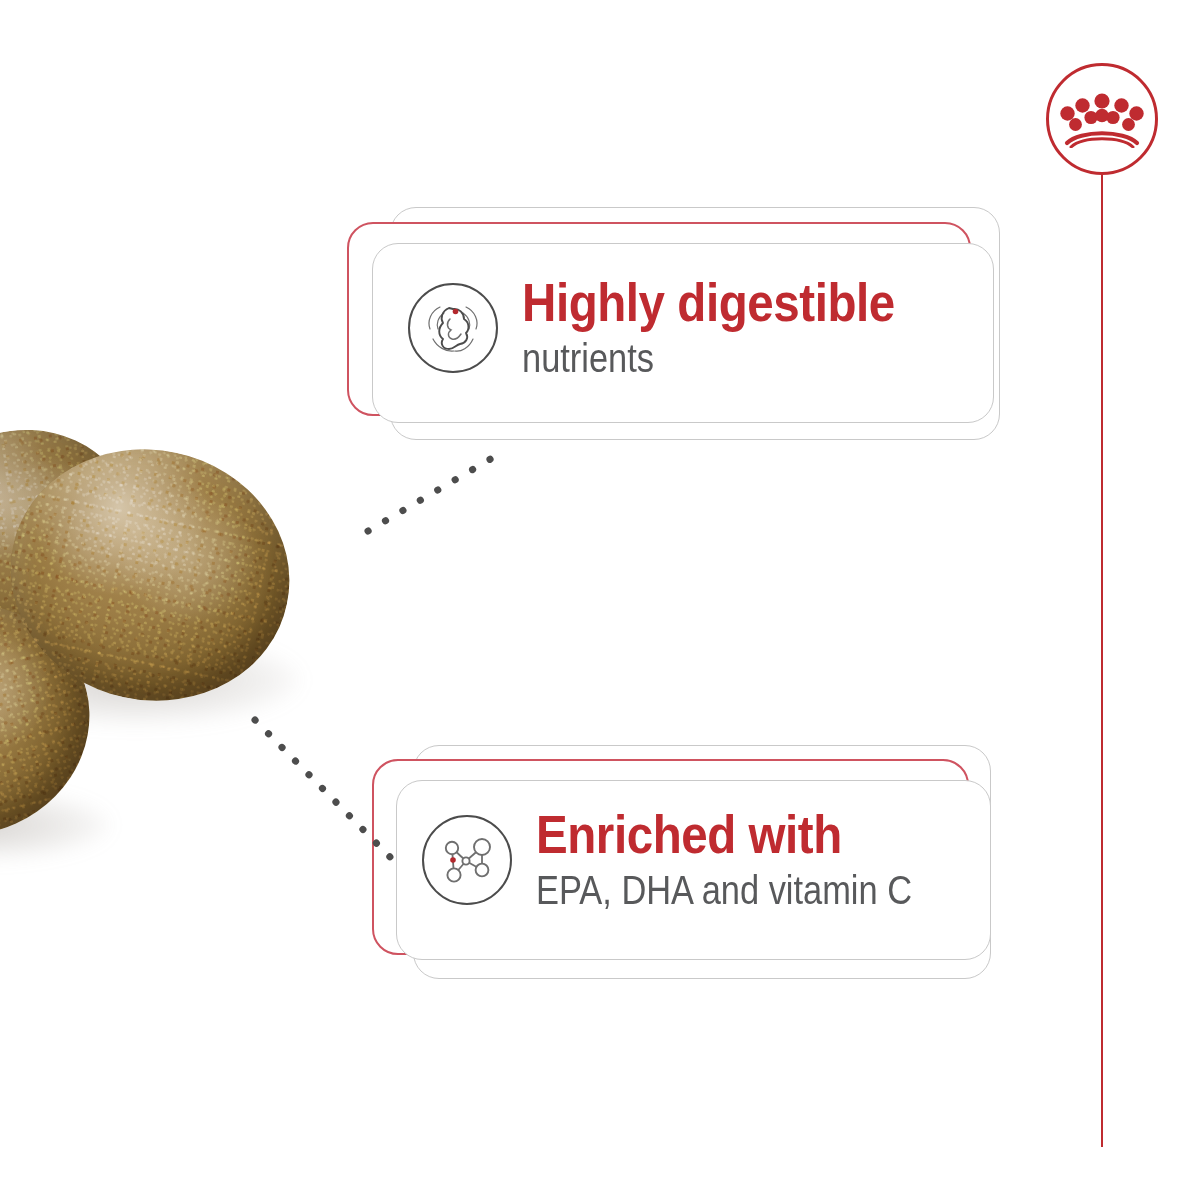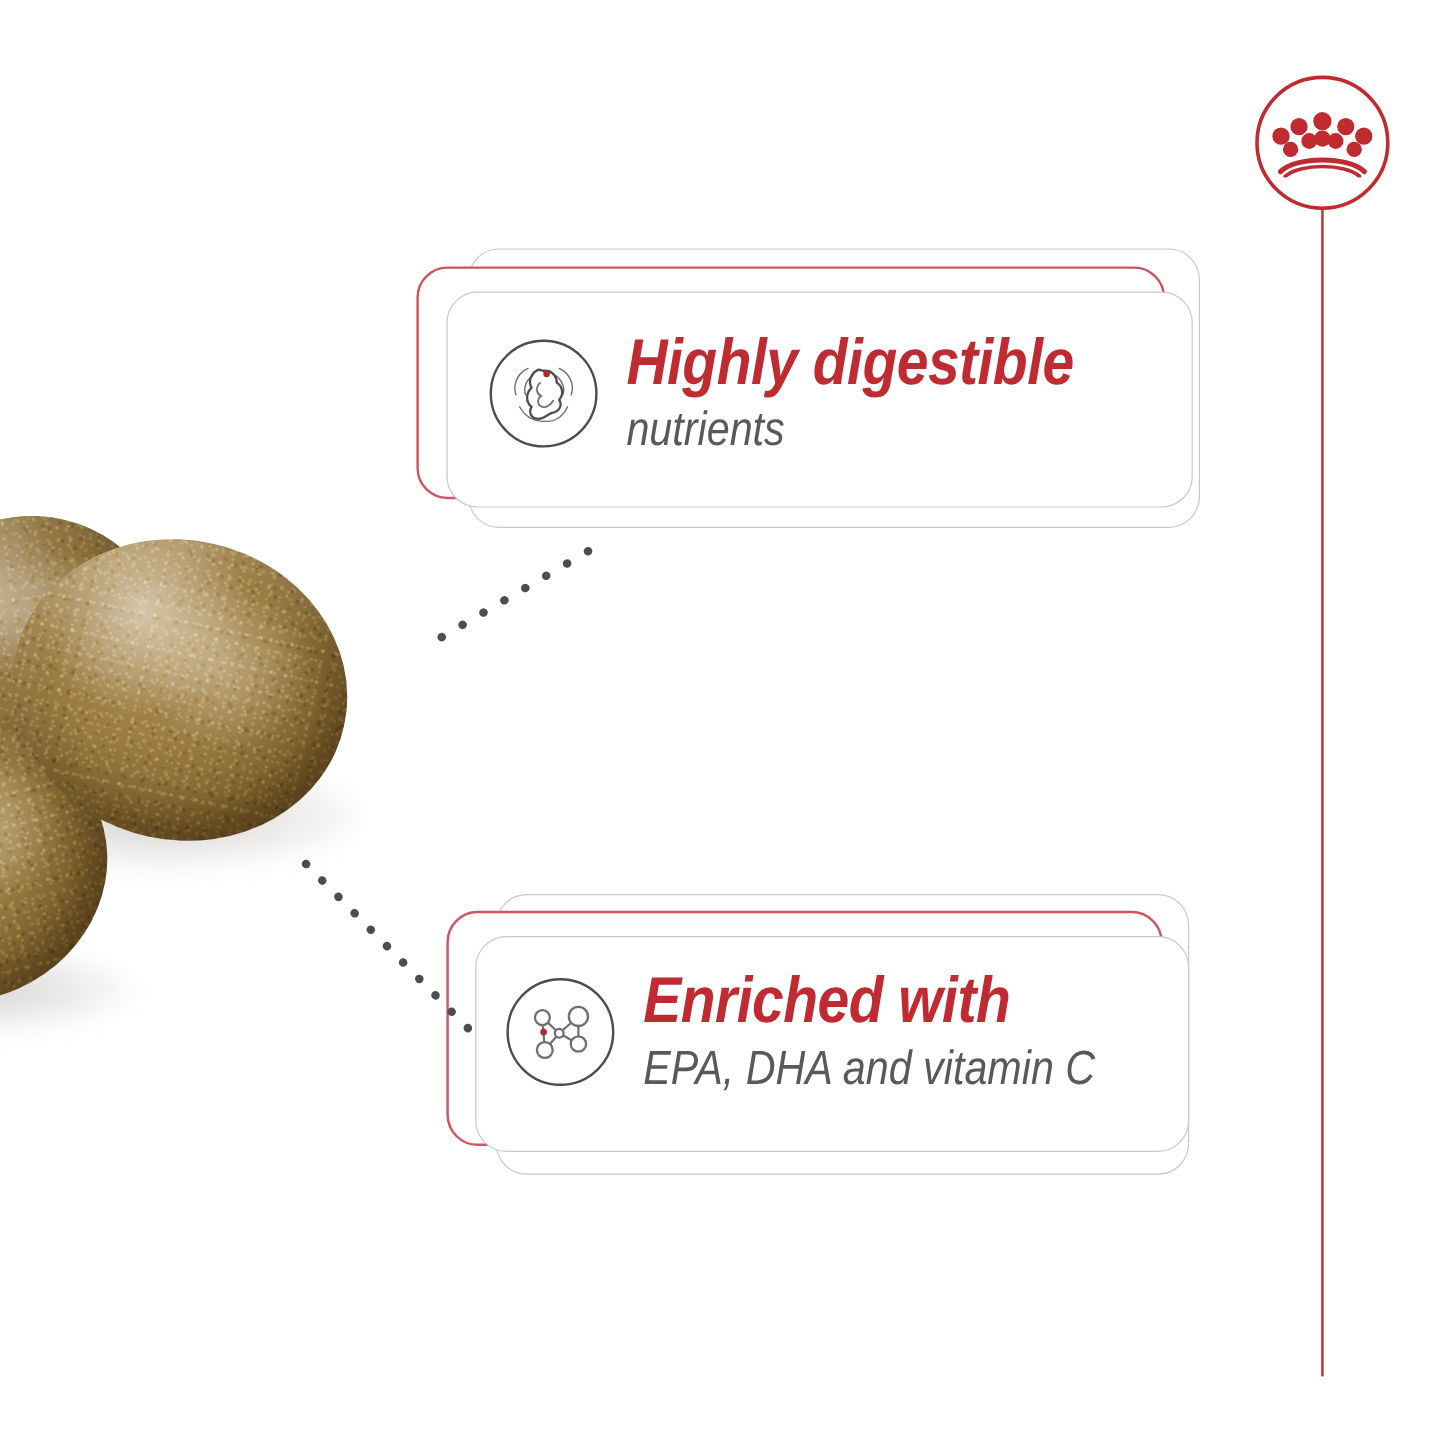--- a/index.html
+++ b/index.html
@@ -4,21 +4,21 @@
 <title>Royal Canin Benefits</title>
 <style>
   html,body{margin:0;padding:0;}
   body{
     width:1200px;height:1200px;
     background:#ffffff;
     font-family:"Liberation Sans", sans-serif;
     overflow:hidden;
     position:relative;
   }
-  .stage{position:absolute;inset:0;width:1200px;height:1200px;font-style:italic;}
+  .stage{position:absolute;inset:0;width:1200px;height:1200px;}
 
   
   .brand-rail{
     position:absolute;
     left:1101px;top:119px;
     width:2px;height:1028px;
     background:#bf2b30;
   }
   .brand-logo{
     position:absolute;

